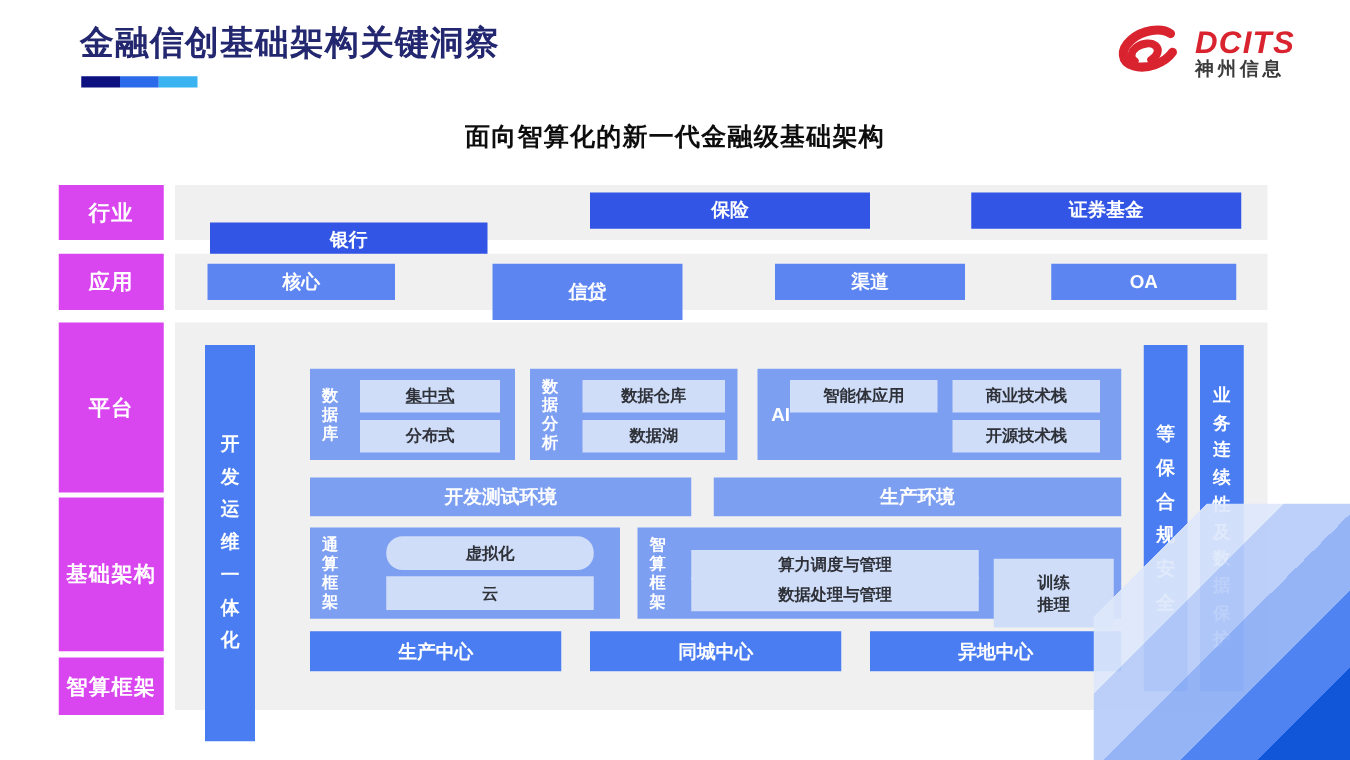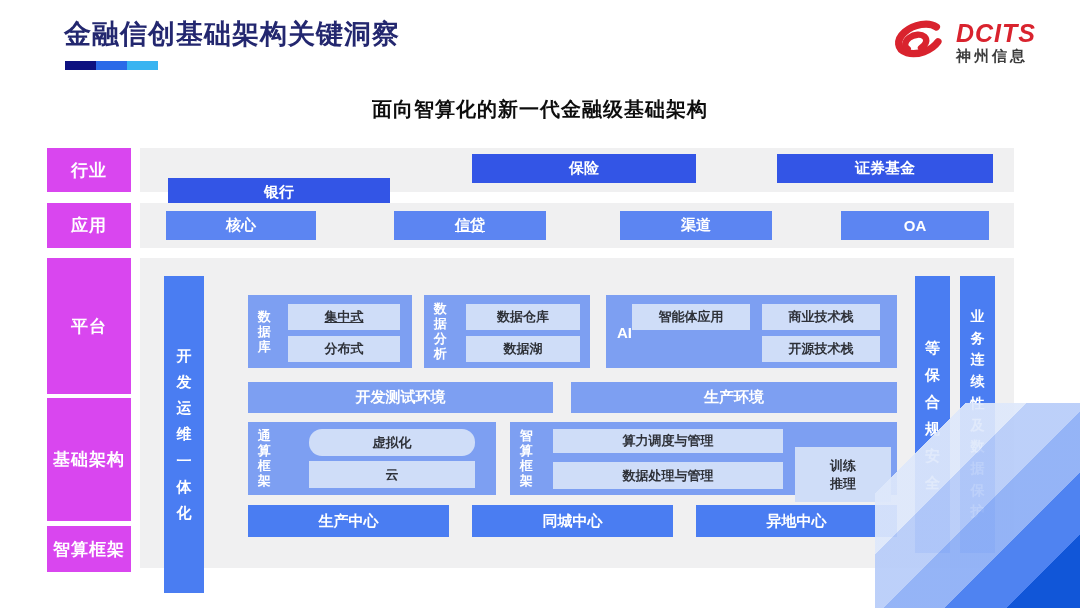--- a/index.html
+++ b/index.html
@@ -93,21 +93,21 @@
   <div class="rowlabel" style="top:398px;height:123px;">基础架构</div>
   <div class="rowlabel" style="top:526px;height:46px;">智算框架</div>
 
   <div class="strip" style="top:148px;height:44px;"></div>
   <div class="chip chip-royal" style="left:168px;top:154px;width:222px;height:29px;margin-top:24px;">银行</div>
   <div class="chip chip-royal" style="left:472px;top:154px;width:224px;height:29px;">保险</div>
   <div class="chip chip-royal" style="left:777px;top:154px;width:216px;height:29px;">证券基金</div>
 
   <div class="strip" style="top:203px;height:45px;"></div>
   <div class="chip chip-light" style="left:166px;top:211px;width:150px;height:29px;">核心</div>
-  <div class="chip chip-light" style="left:394px;top:211px;width:152px;height:29px;text-decoration:underline;">信贷</div>
+  <div class="chip chip-light" style="left:394px;top:211px;width:152px;height:45px;text-decoration:underline;">信贷</div>
   <div class="chip chip-light" style="left:620px;top:211px;width:152px;height:29px;">渠道</div>
   <div class="chip chip-light" style="left:841px;top:211px;width:148px;height:29px;">OA</div>
 
   <div class="panel" style="top:258px;height:310px;"></div>
 
   <div class="vbar" style="left:164px;top:276px;width:40px;height:317px;">
     <div class="vtext vt-dev">开发运维一体化</div>
   </div>
 
   <div class="group" style="left:248px;top:295px;width:164px;height:73px;">
@@ -133,21 +133,21 @@
   <div class="chip chip-med" style="left:571px;top:382px;width:326px;height:31px;">生产环境</div>
 
   <div class="group" style="left:248px;top:422px;width:248px;height:73px;">
     <div class="group-vlabel">通算框架</div>
     <div class="chip-inner" style="left:61px;top:7px;width:166px;height:27px;border-radius:13px;">虚拟化</div>
     <div class="chip-inner" style="left:61px;top:39px;width:166px;height:27px;">云</div>
   </div>
 
   <div class="group" style="left:510px;top:422px;width:387px;height:73px;">
     <div class="group-vlabel">智算框架</div>
-    <div class="chip-inner" style="left:43px;top:7px;width:230px;height:24px;">算力调度与管理</div>
+    <div class="chip-inner" style="left:43px;top:18px;width:230px;height:24px;">算力调度与管理</div>
     <div class="chip-inner" style="left:43px;top:40px;width:230px;height:27px;">数据处理与管理</div>
     <div class="chip-inner" style="left:285px;top:9px;width:96px;height:55px;margin-top:16px;">
       <span class="wrap2">训练推理</span>
     </div>
   </div>
 
   <div class="chip chip-bar" style="left:248px;top:505px;width:201px;height:32px;">生产中心</div>
   <div class="chip chip-bar" style="left:472px;top:505px;width:201px;height:32px;">同城中心</div>
   <div class="chip chip-bar" style="left:696px;top:505px;width:201px;height:32px;">异地中心</div>
 

